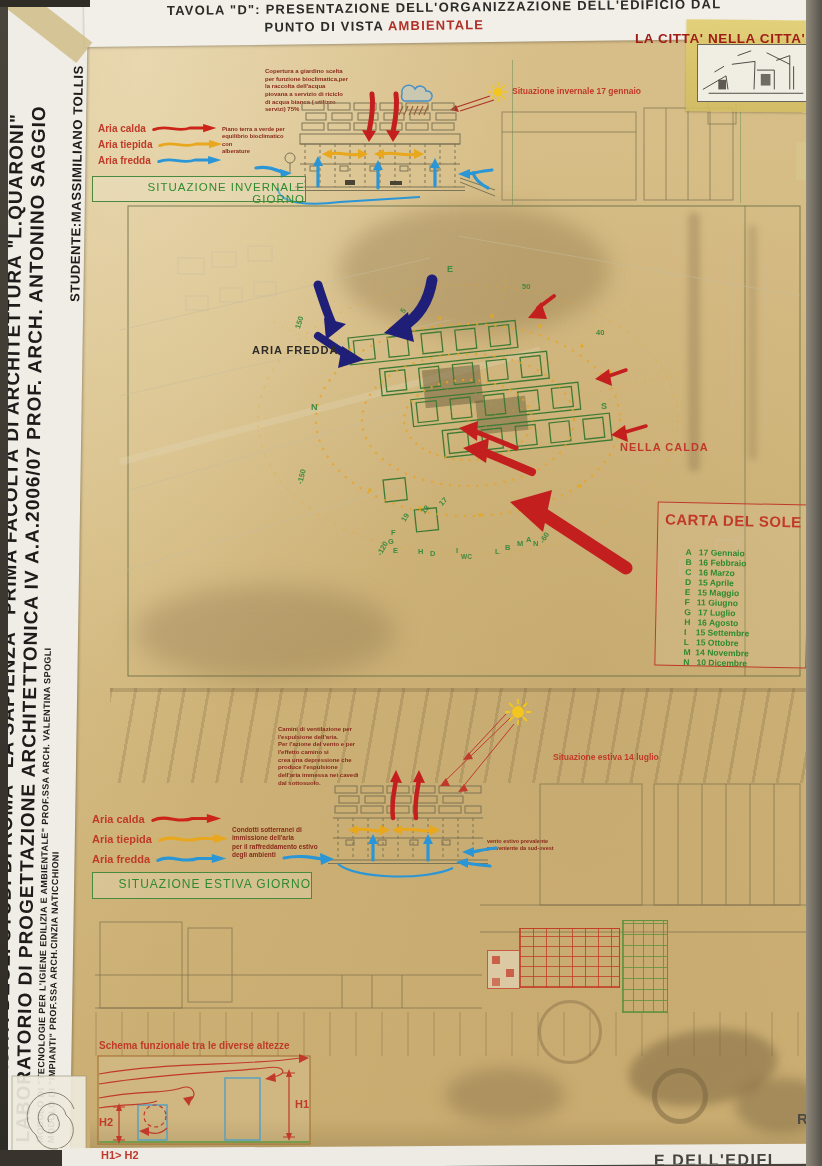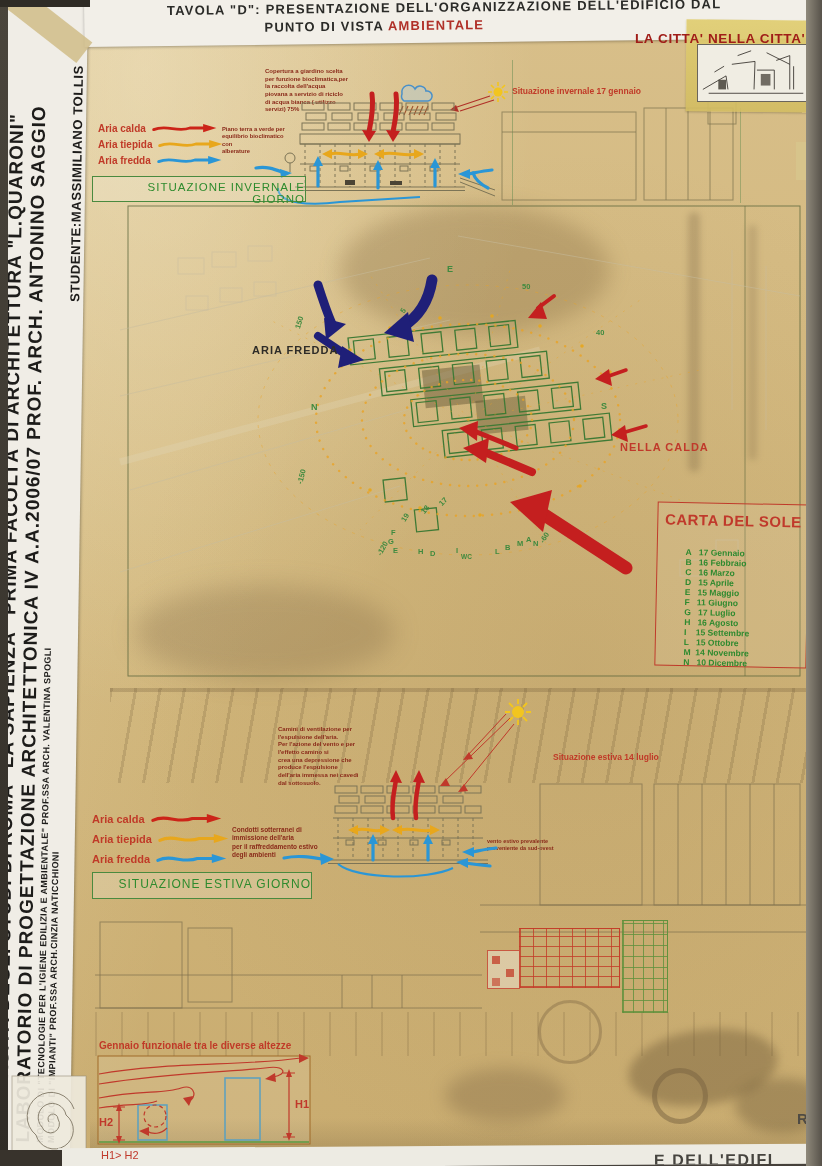--- a/index.html
+++ b/index.html
@@ -484,21 +484,21 @@
   </svg>
 
   <div class="grid" style="left:519px;top:928px;width:101px;height:60px;border:1px solid rgba(195,60,40,.85);background:repeating-linear-gradient(0deg, rgba(195,60,40,.8) 0 1px, transparent 1px 10px),repeating-linear-gradient(90deg, rgba(195,60,40,.8) 0 1px, transparent 1px 13px);"></div>
   <div class="grid" style="left:622px;top:920px;width:46px;height:93px;border:1px solid rgba(95,145,60,.85);background:repeating-linear-gradient(0deg, rgba(95,145,60,.8) 0 1px, transparent 1px 11px),repeating-linear-gradient(90deg, rgba(95,145,60,.8) 0 1px, transparent 1px 10px);"></div>
   <div class="grid" style="left:487px;top:950px;width:33px;height:39px;border:1px solid rgba(195,60,40,.8);background:rgba(235,225,205,.55);">
     <div class="abs" style="left:4px;top:5px;width:8px;height:8px;background:rgba(195,60,40,.75);"></div>
     <div class="abs" style="left:18px;top:18px;width:8px;height:8px;background:rgba(195,60,40,.75);"></div>
     <div class="abs" style="left:4px;top:27px;width:8px;height:8px;background:rgba(195,60,40,.6);"></div>
   </div>
 
-  <span class="caption" style="left:99px;top:1040px;font-size:10px;z-index:7;">Gennaio funzionale tra le diverse altezze</span>
+  <span class="caption" style="left:99px;top:1040px;font-size:10px;z-index:7;">Schema funzionale tra le diverse altezze</span>
   <svg style="left:95px;top:1048px;z-index:7;" width="225" height="112" viewBox="0 0 225 112">
     <rect x="3" y="8" width="212" height="88" stroke="#a06a28" stroke-width="1" fill="rgba(240,235,215,.15)"></rect>
     <path d="M4,94 H214" stroke="#5a9a40" stroke-width="1.3"></path>
     <g stroke="#5aa0c0" stroke-width="1.5" fill="none">
       <rect x="43" y="57" width="29" height="35"></rect>
       <rect x="130" y="30" width="35" height="62"></rect>
     </g>
     <g stroke="#c0392b" stroke-width="1.2" fill="none">
       <path d="M4,26 C70,14 150,18 206,10"></path>
       <path d="M4,36 C80,24 140,24 170,20 C190,17 194,26 178,29"></path>
@@ -515,21 +515,21 @@
       <polygon points="98,48 94,58 88,50"></polygon>
       <polygon points="54,79 44,83 54,88"></polygon>
       <polygon points="191,29 194,21 197,29"></polygon>
         <polygon points="191,85 194,93 197,85"></polygon>
       <polygon points="21,63 24,55 27,63"></polygon>
         <polygon points="21,88 24,96 27,88"></polygon>
     </g>
   </svg>
   <span class="abs" style="left:99px;top:1116px;font-size:11px;font-weight:bold;color:#c0392b;z-index:8;">H2</span>
   <span class="abs" style="left:295px;top:1098px;font-size:11px;font-weight:bold;color:#c0392b;z-index:8;">H1</span>
-  <span class="abs" style="left:101px;top:1149px;font-size:11px;font-weight:normal;color:#c0392b;z-index:19;">H1&gt; H2</span>
+  <span class="abs" style="left:101px;top:1149px;font-size:11px;font-weight:bold;color:#c0392b;z-index:19;">H1&gt; H2</span>
 
   <span class="abs" style="left:797px;top:1110px;font-size:15px;font-weight:bold;color:#4f4b44;z-index:8;">R</span>
 
   <div id="tape-tr" class="abs"></div>
 
   <div id="title-band" class="abs">
     <div id="title-line1">TAVOLA "D": PRESENTAZIONE DELL'ORGANIZZAZIONE DELL'EDIFICIO DAL</div>
     <div id="title-line2"><span>PUNTO DI VISTA </span><span id="title-accent">AMBIENTALE</span></div>
   </div>
   <span id="motto" class="abs" style="left:592px;top:31px;padding-left:43px;">LA CITTA' NELLA CITTA'</span>

